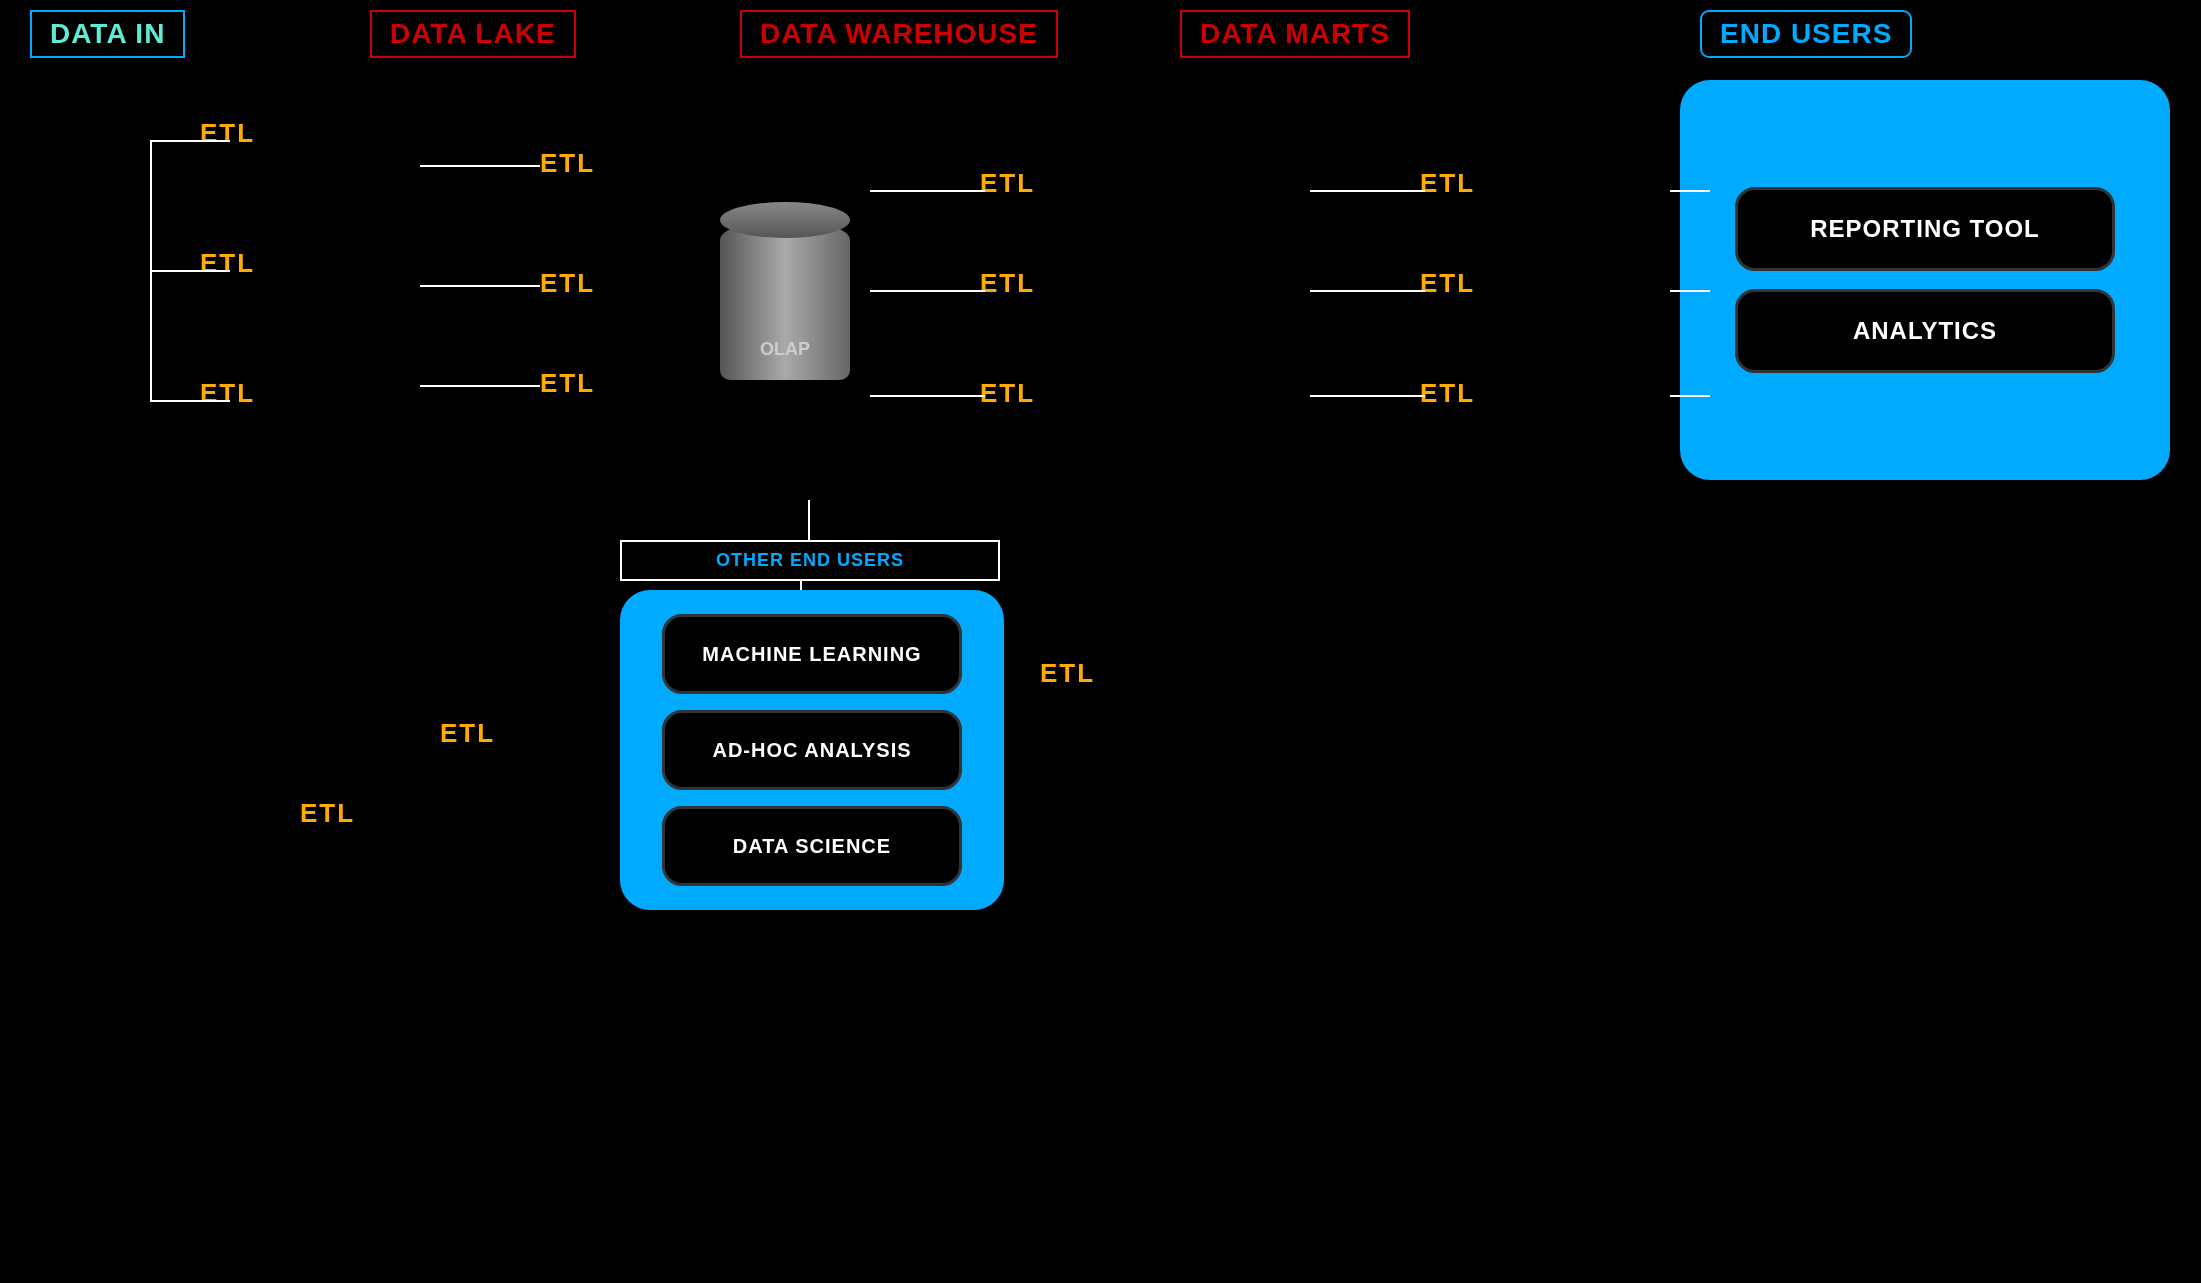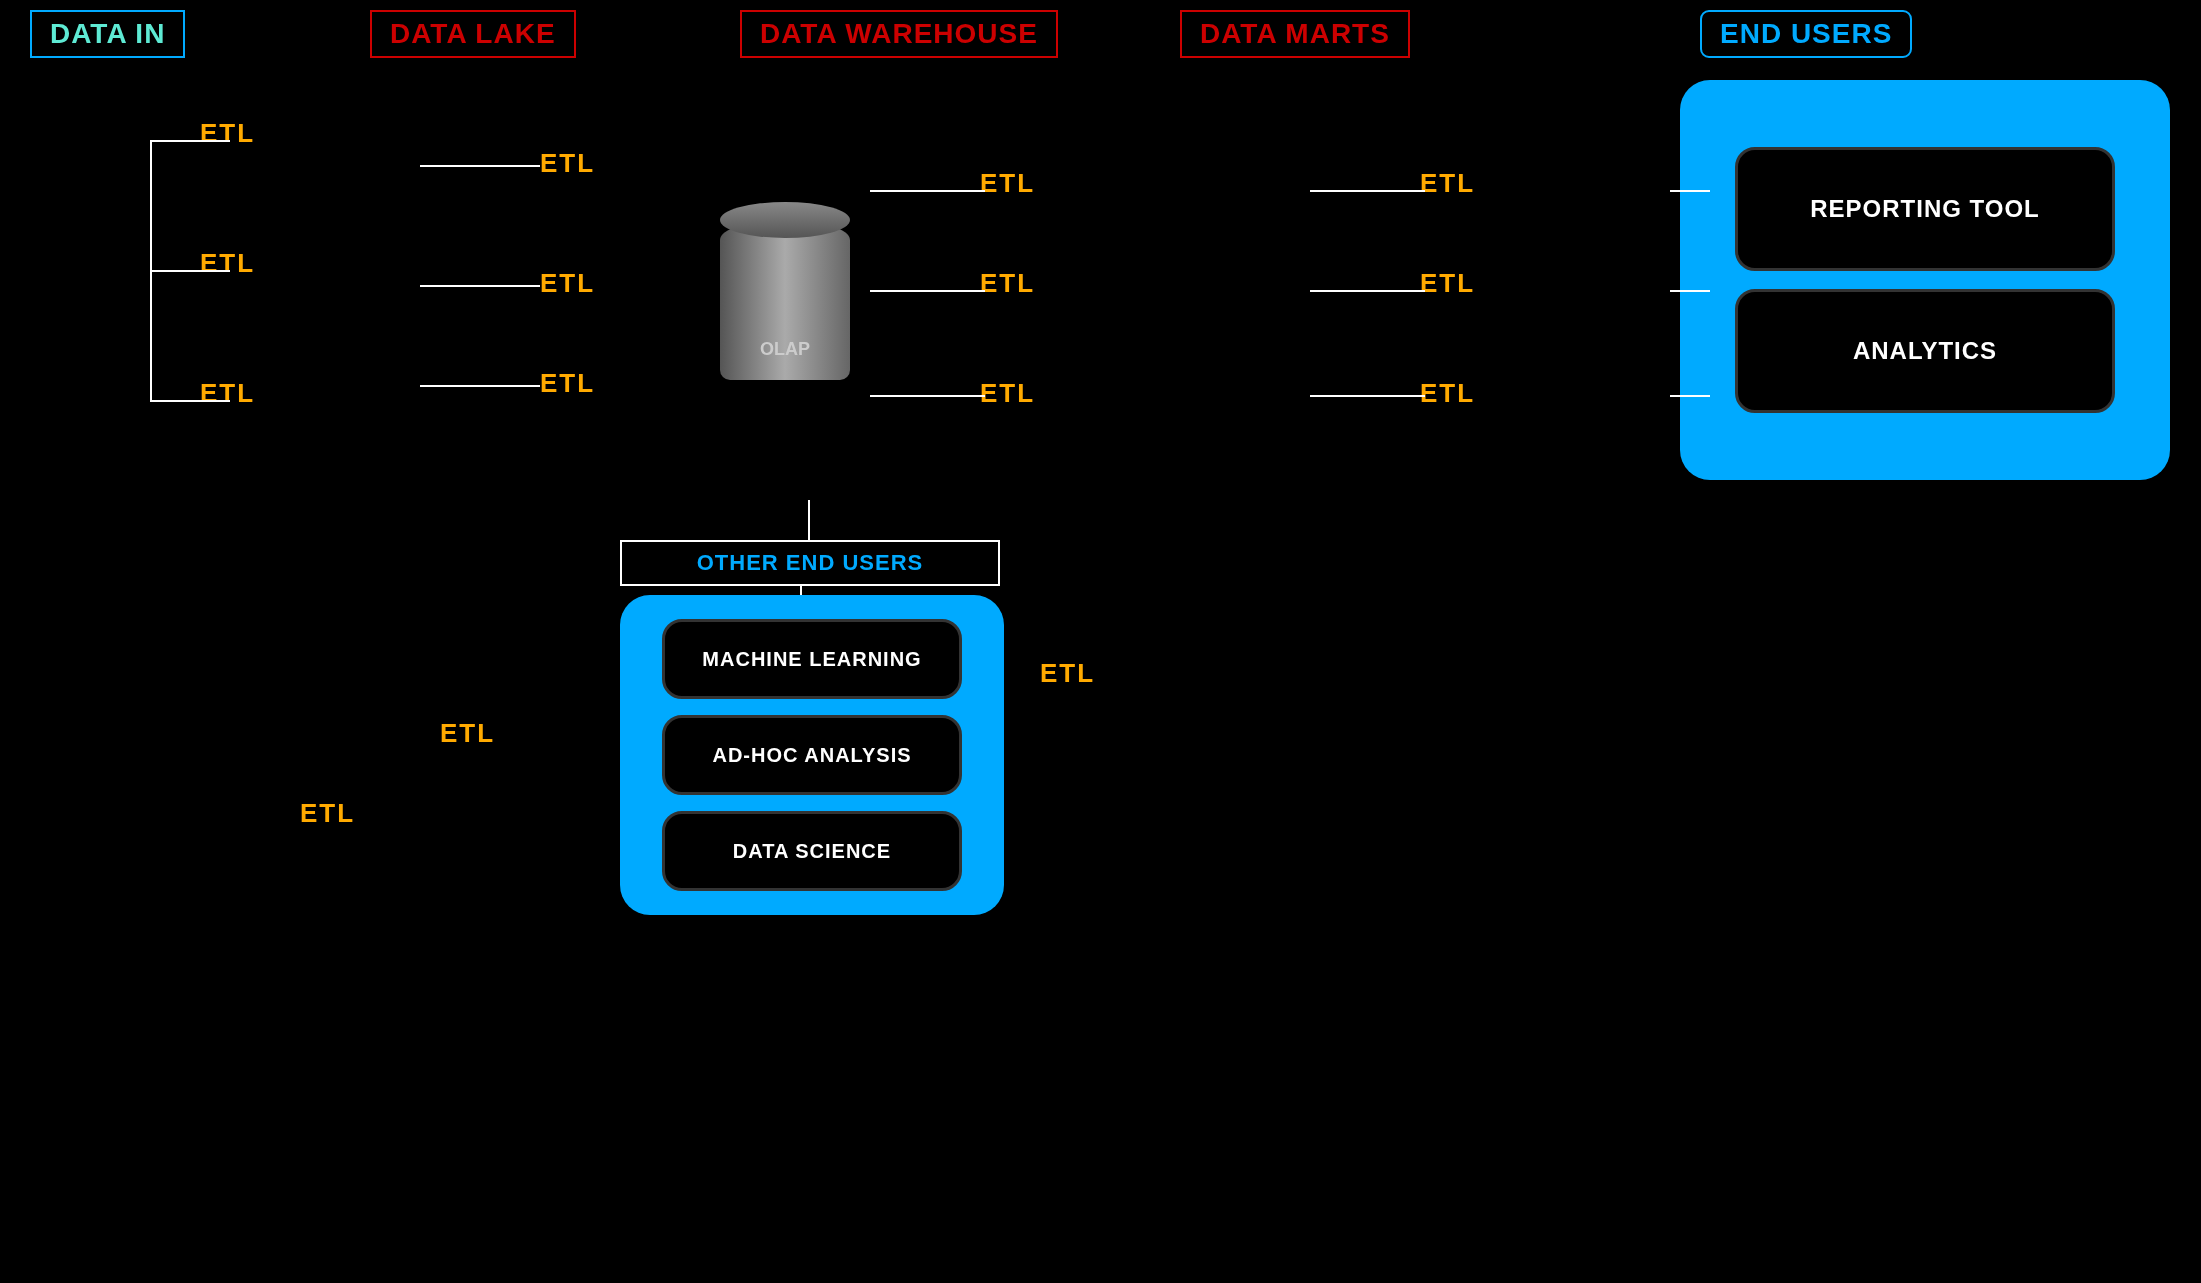--- a/index.html
+++ b/index.html
@@ -71,40 +71,40 @@
       display: flex;
       flex-direction: column;
       align-items: center;
       justify-content: center;
       gap: 18px;
       padding: 20px;
     }
 
     .tool-box {
       width: 380px;
-      height: 124px;
+      height: 84px;
       background: #000;
       border: 3px solid #333;
       border-radius: 20px;
       display: flex;
       align-items: center;
       justify-content: center;
       color: #fff;
       font-size: 24px;
       font-weight: 700;
       letter-spacing: 1px;
     }
 
     .other-end-users-label-box {
       border: 2px solid #fff;
       background: #000;
       padding: 8px 20px;
       color: #00aaff;
       font-weight: 900;
-      font-size: 22px;
+      font-size: 18px;
       letter-spacing: 1px;
       text-align: center;
       margin-bottom: -1px;
       position: relative;
       z-index: 2;
     }
 
     .other-end-users-box {
       width: 384px;
       background: #00aaff;

